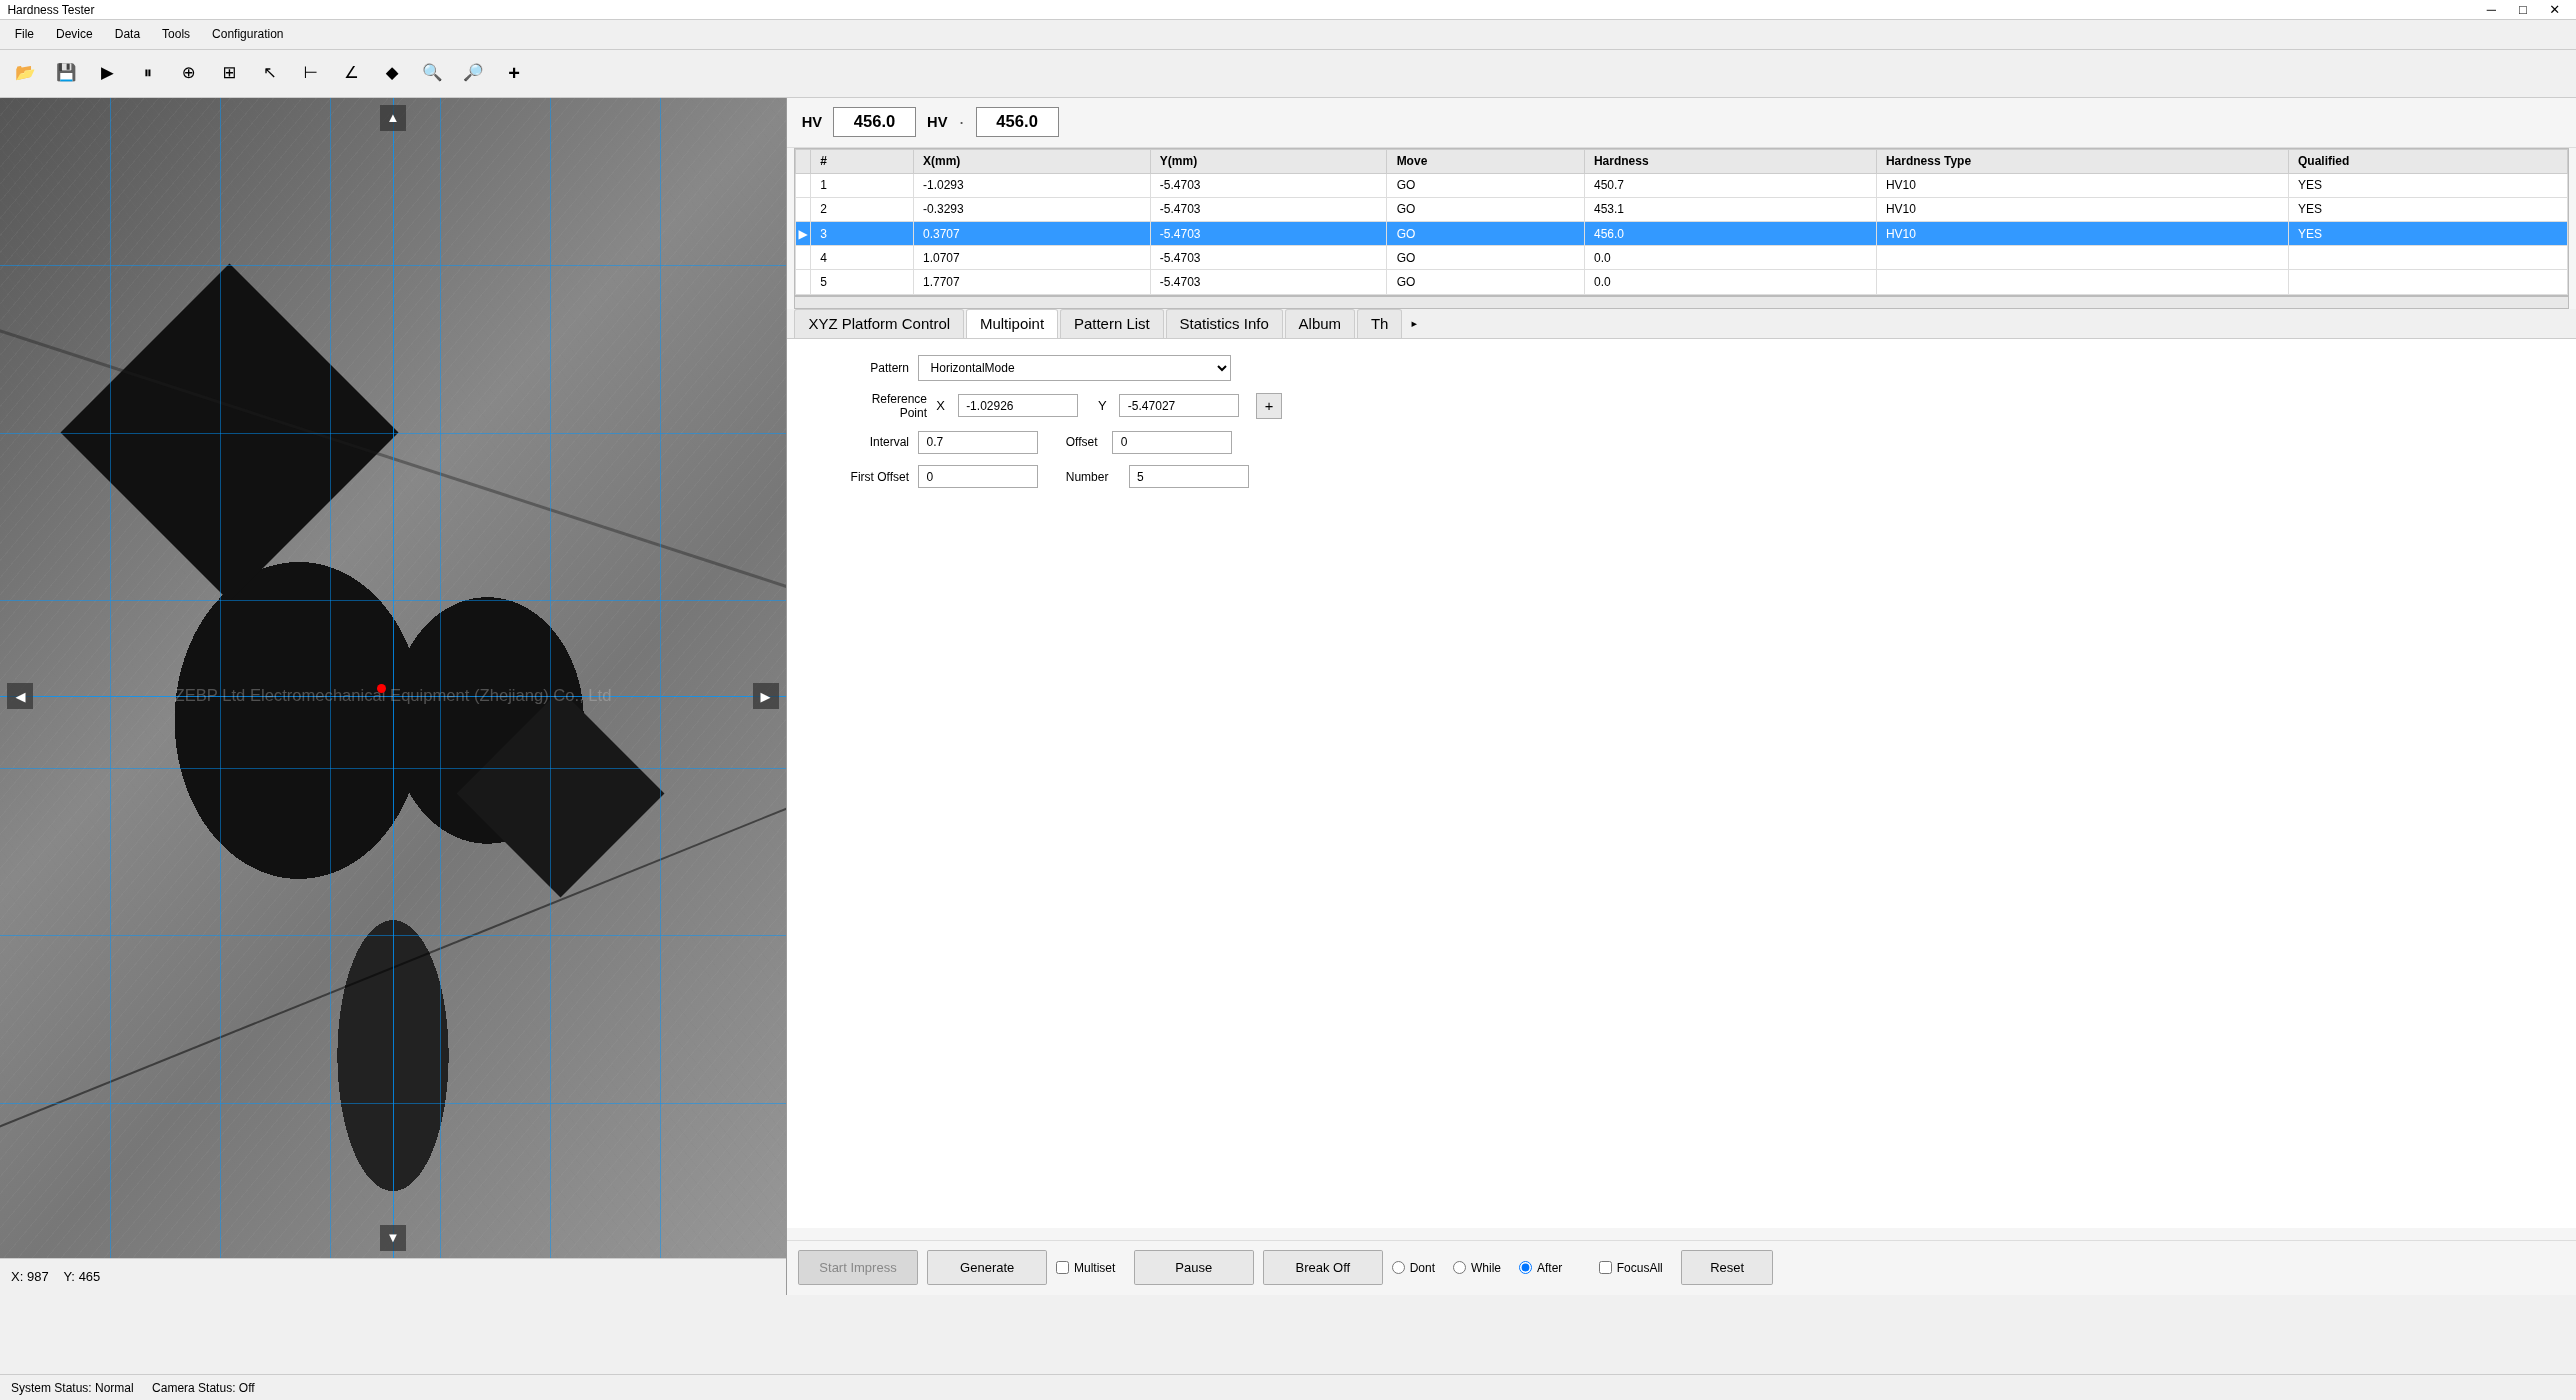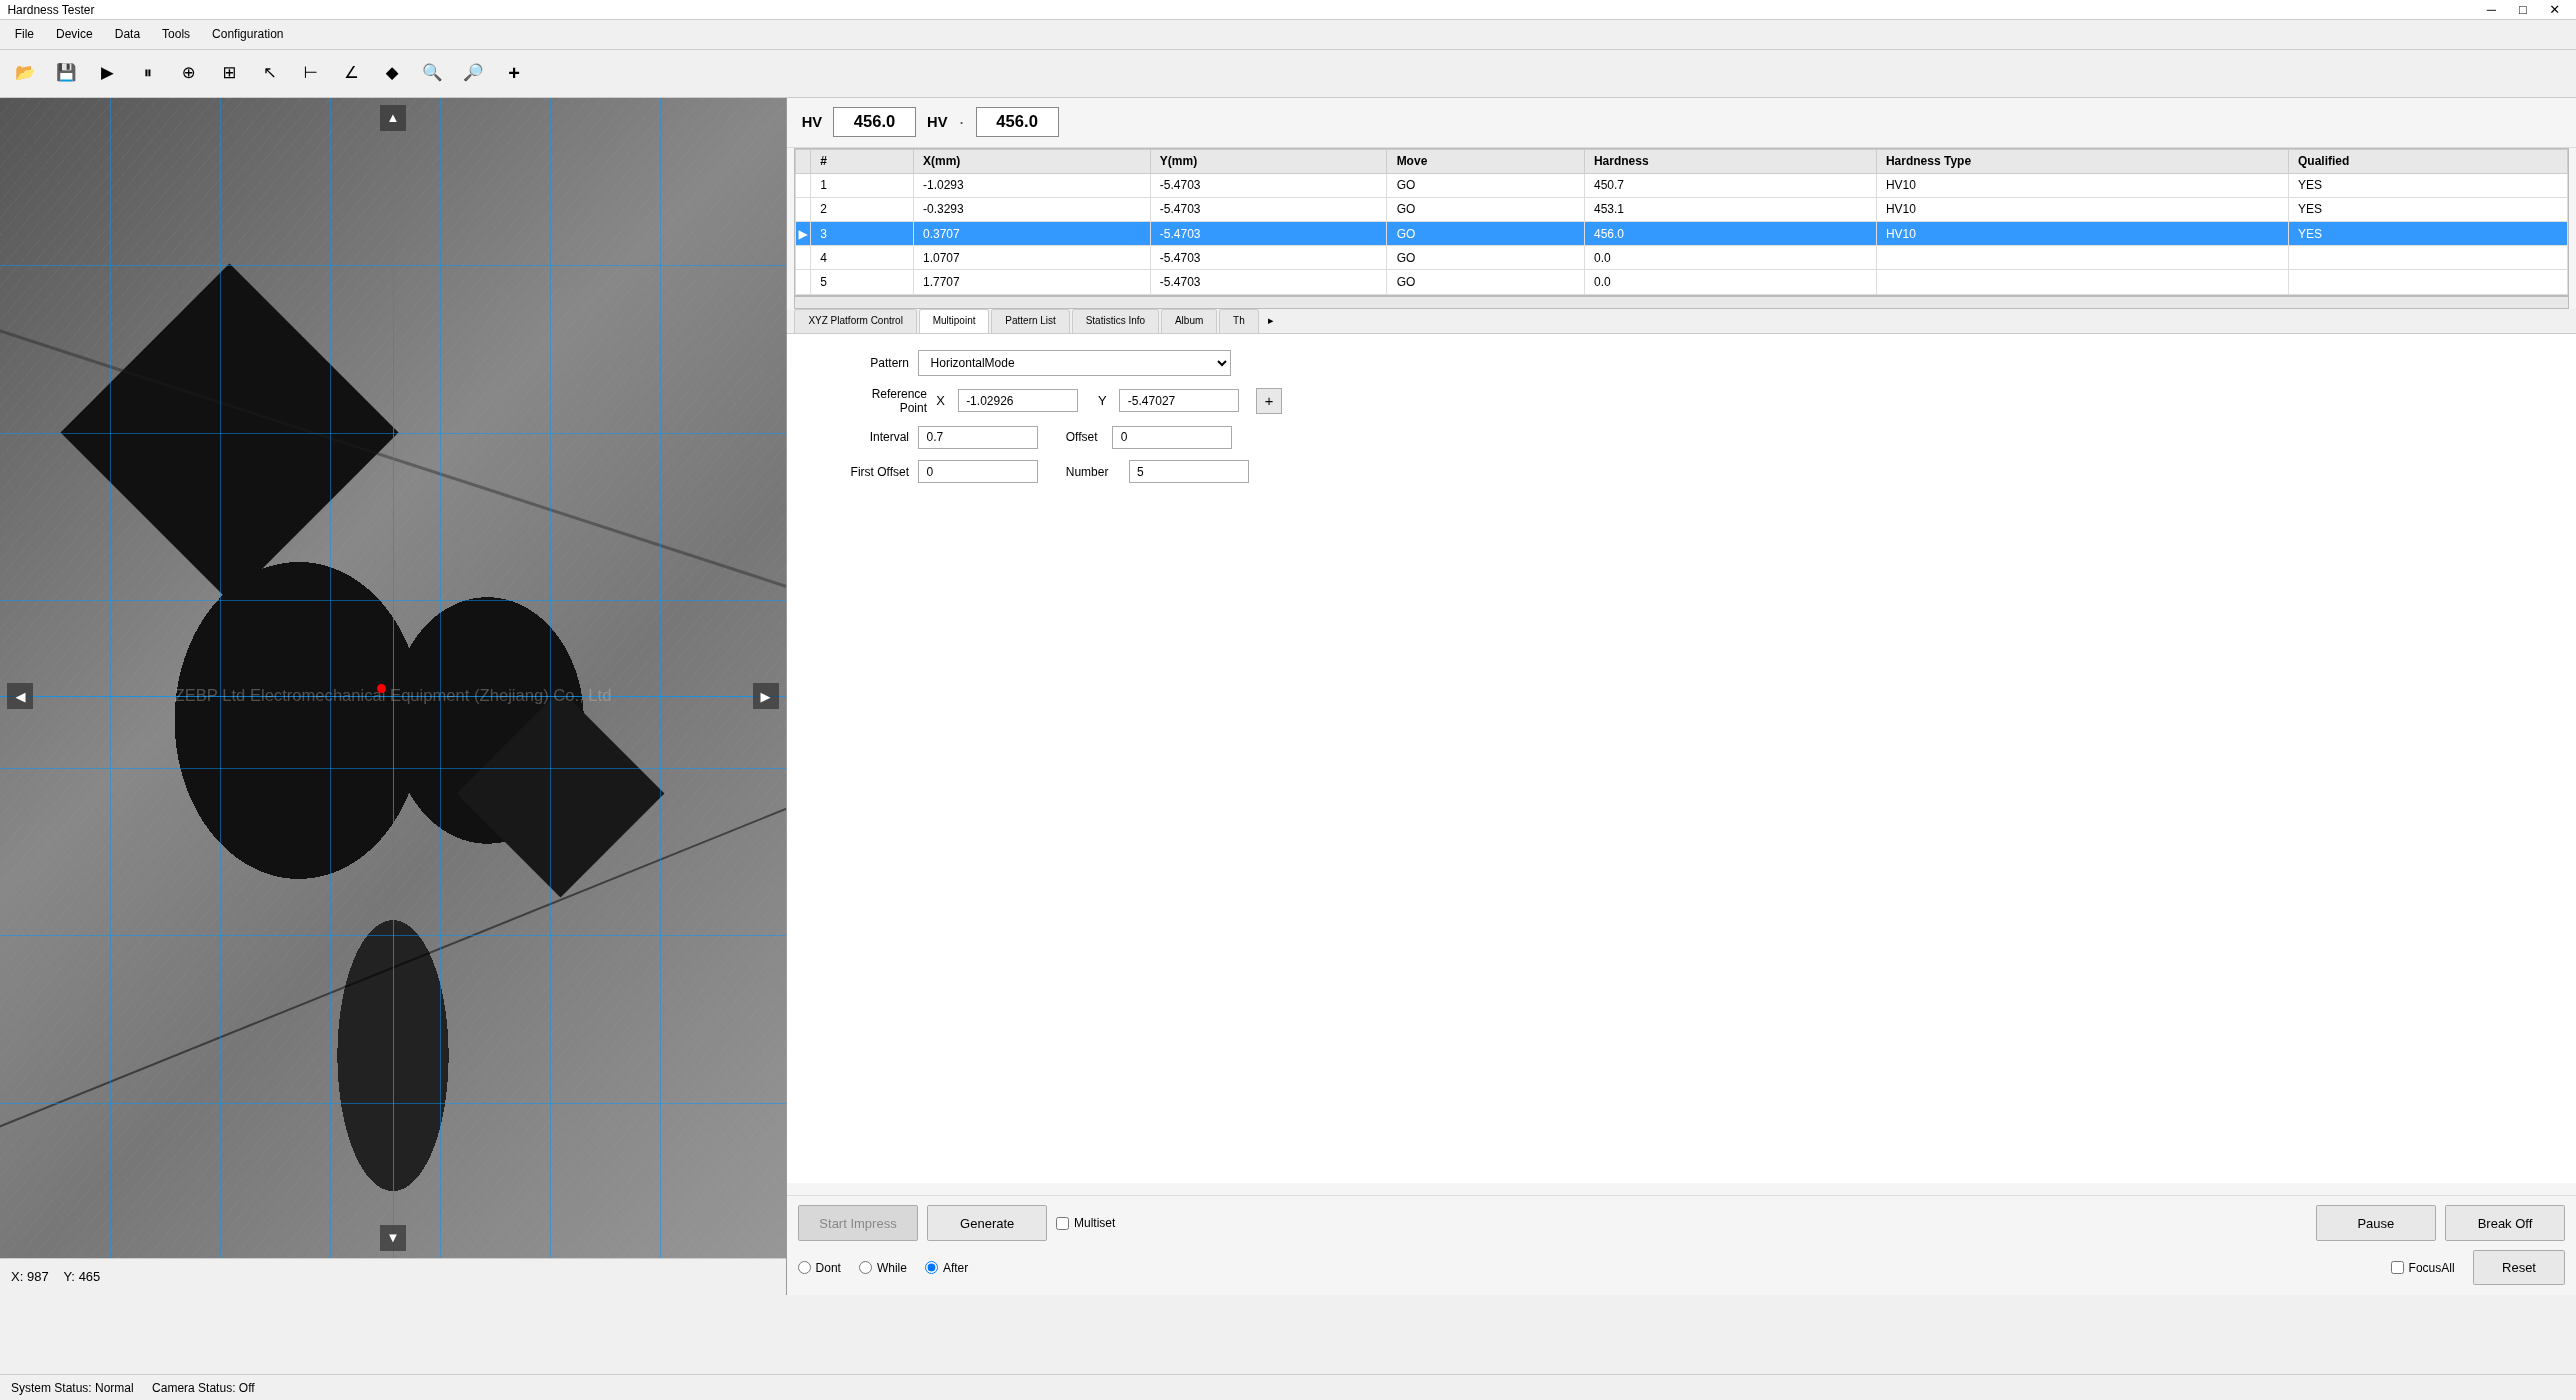--- a/index.html
+++ b/index.html
@@ -254,21 +254,21 @@
       padding: 0 7.4px;
       overflow: hidden;
     }
     .tab-item {
       padding: 5.5px 13px;
       cursor: pointer;
       border: 0.9px solid #ccc;
       border-bottom: none;
       background: #e8e8e8;
       margin-right: 1.8px;
-      font-size: 10px;
+      font-size: 15px;
       border-radius: 2.8px 2.8px 0 0;
       text-align: center;
     }
     .tab-item.active {
       background: #fff;
       border-bottom: 1.8px solid #fff;
       margin-bottom: -1.8px;
     }
     .tab-more {
       padding: 5.5px 7.4px;
@@ -315,21 +315,21 @@
     .pattern-dropdown {
       border: 0.9px solid #aaa;
       padding: 3.7px 7.4px;
       font-size: 12px;
       min-width: 276px;
       background: white;
     }
     .bottom-controls {
       padding: 9.2px 11px;
       display: flex;
-      flex-direction: column;
+      flex-direction: row;
       gap: 9.2px;
       background: #f5f5f5;
       border-top: 0.9px solid #ddd;
       margin-top: 12px;
     }
     .bottom-row1 {
       display: flex;
       align-items: center;
       gap: 9.2px;
     }

